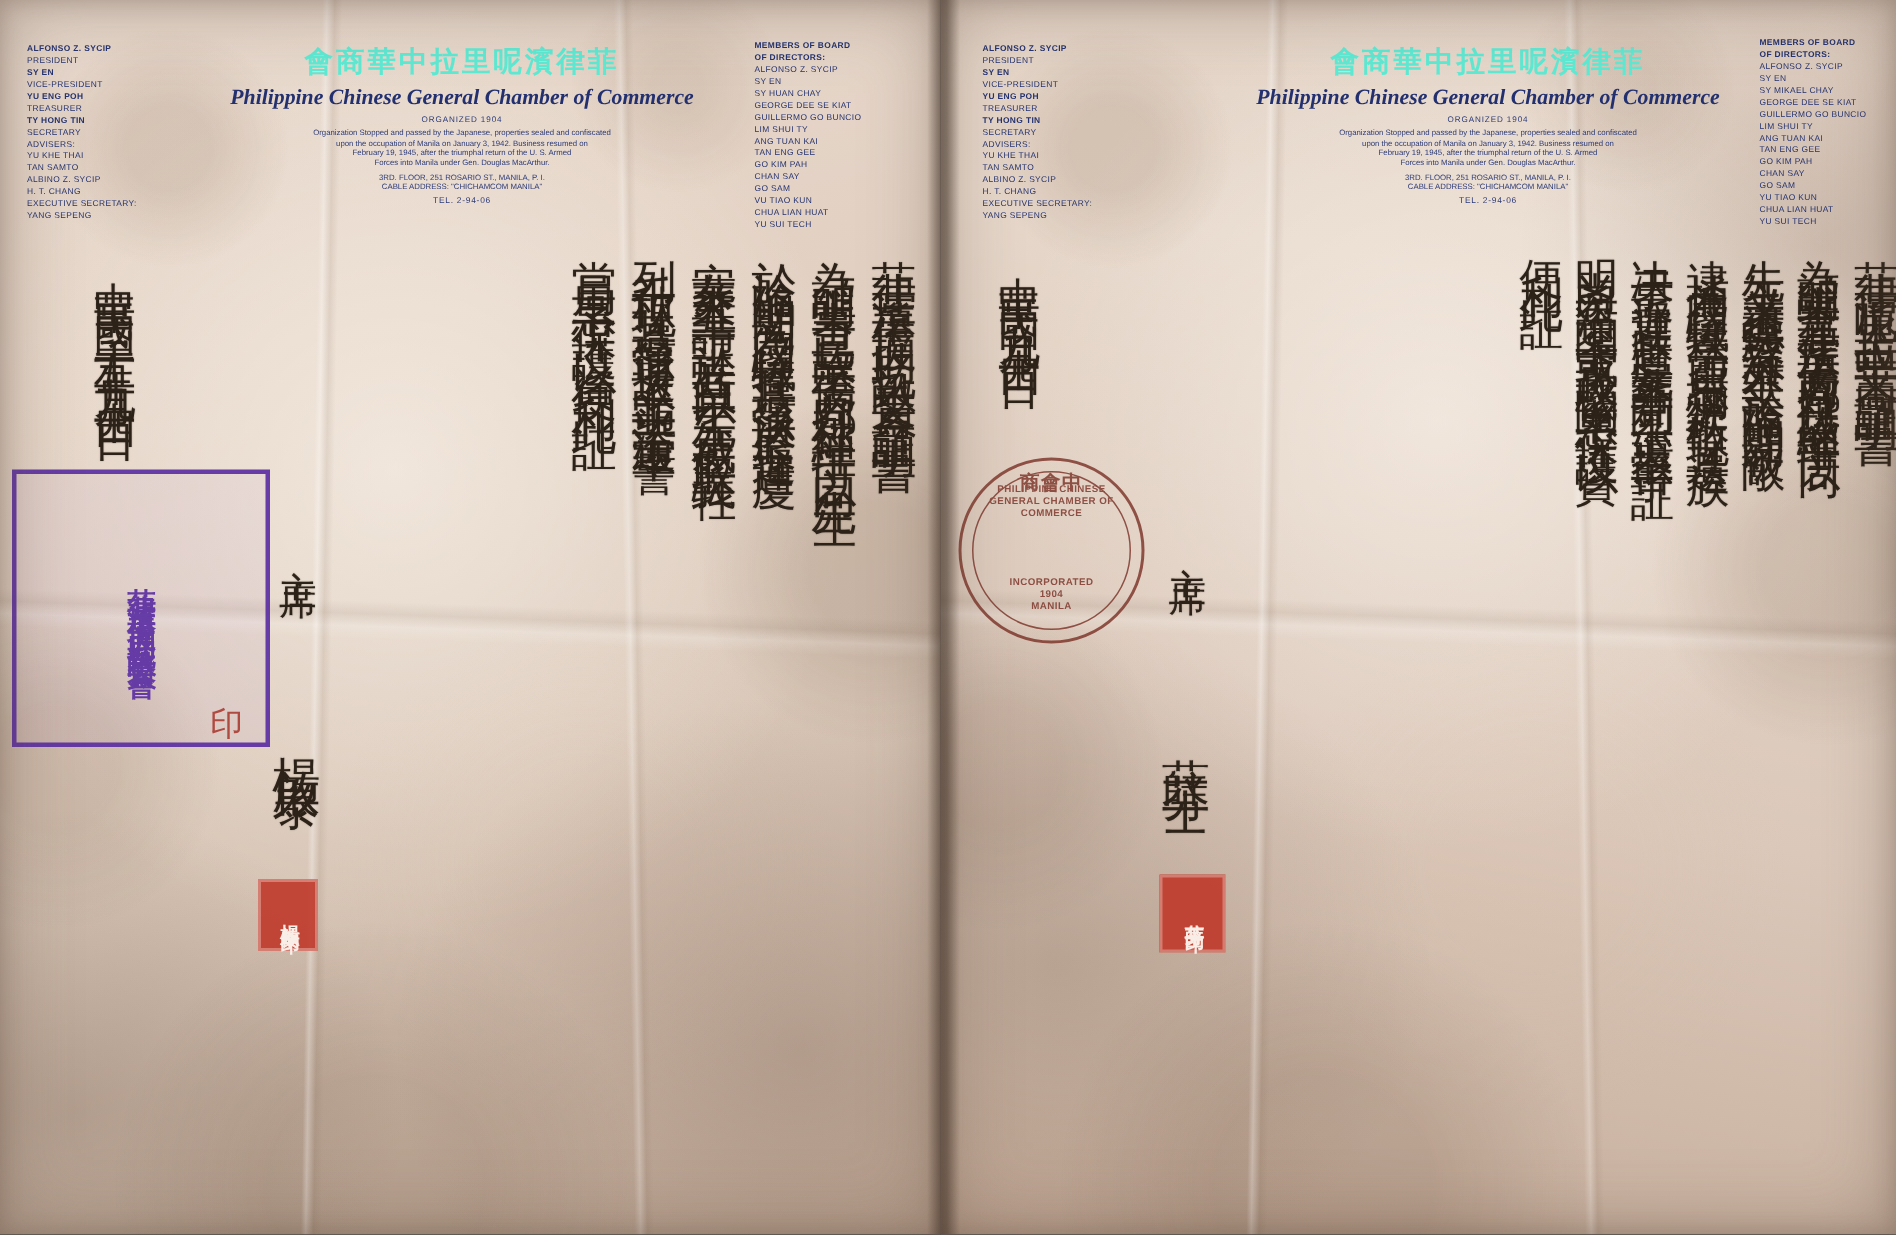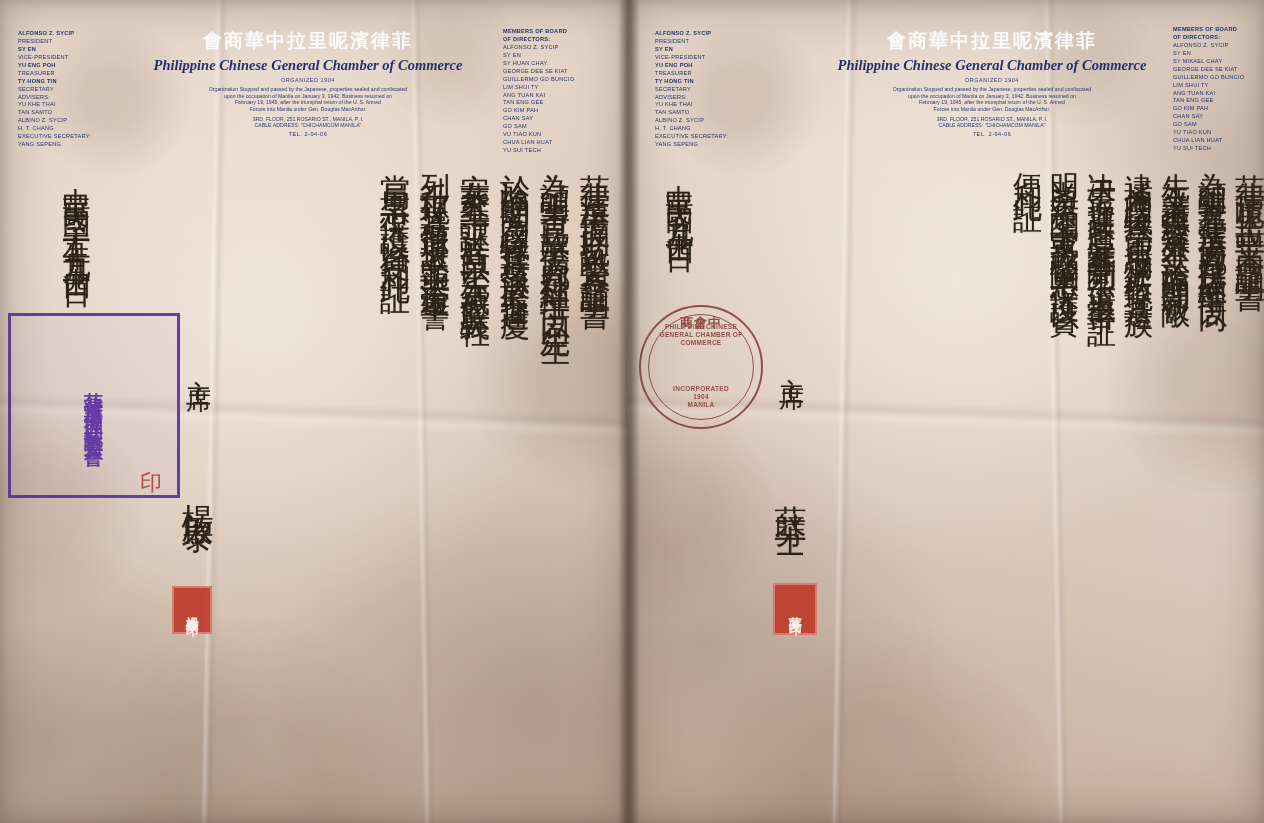--- a/index.html
+++ b/index.html
@@ -90,21 +90,21 @@
   
   .letterhead {
     position: absolute;
     color: #1d2b6b;
     text-align: center;
   }
   .lh-cn {
     font-family: Liberation Sans, sans-serif;
     font-weight: bold;
     letter-spacing: 2px;
-    color: #ffffff;
+    color: #5eead4;
   }
   .lh-en {
     font-family: "Liberation Serif", serif;
     font-style: italic;
     font-weight: bold;
     color: #23306f;
     white-space: nowrap;
   }
   .lh-sub {
     font-family: "Liberation Sans", sans-serif;

